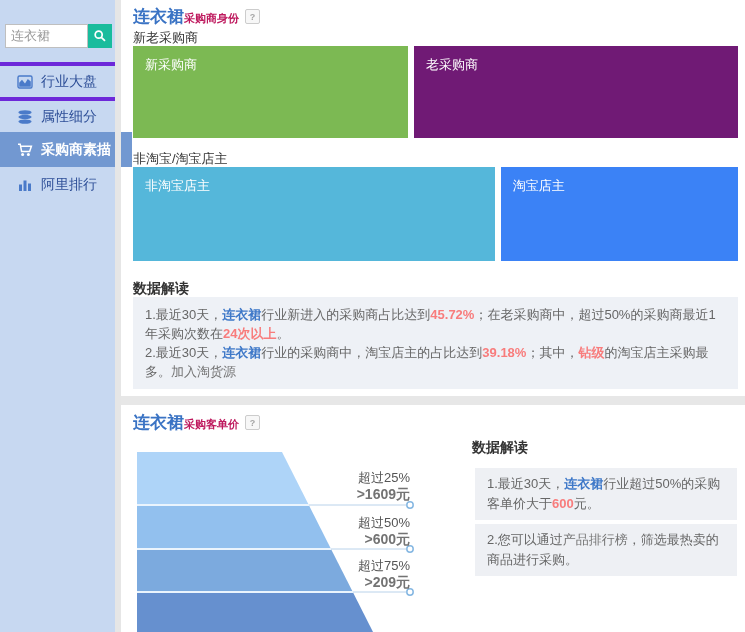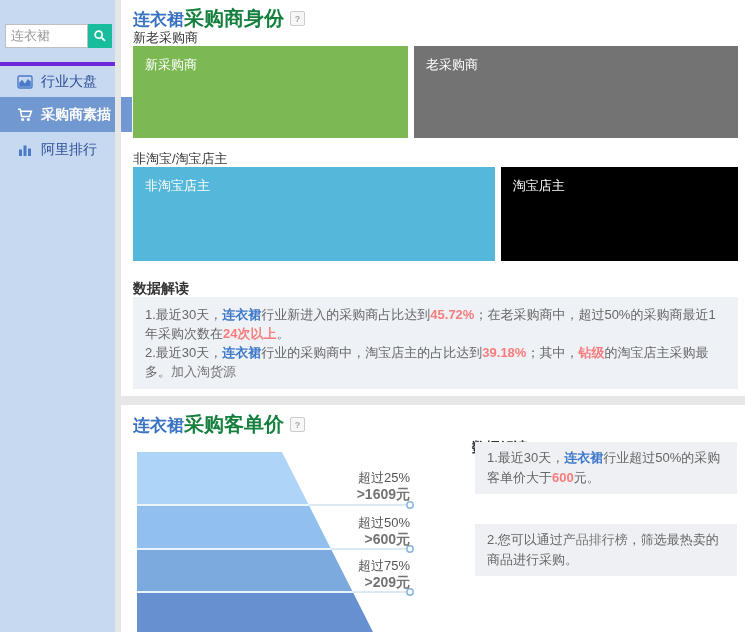--- a/index.html
+++ b/index.html
@@ -32,21 +32,21 @@
   .menu-item .mi-icon{width:16px;height:16px;margin-left:17px;margin-right:8px;color:#4a7ac9;flex:none;}
   .menu-item.active{
     width:132px;background:#7298d1;color:#fff;font-weight:bold;border-top:none;
   }
   .menu-item.active .mi-icon{color:#fff;}
   .menu-item.after-active{border-top:none;}
 
   
   .sec-title{left:133px;display:flex;align-items:baseline;white-space:nowrap;}
   .t-kw{color:#3a73c4;font-size:17px;font-weight:bold;}
-  .t-rest{color:#15803d;font-size:20px;font-weight:bold;}
+  .t-rest{color:#be185d;font-size:11px;font-weight:bold;}
   .help{
     display:inline-flex;align-items:center;justify-content:center;
     width:13px;height:13px;margin-left:6px;border:1px solid #ccc;border-radius:2px;
     background:#f7f7f7;color:#a5a5a5;font-size:9px;font-weight:bold;cursor:pointer;
     align-self:center;
   }
   .sub-label{left:133px;font-size:13px;color:#333;}
 
   .hbar{left:133px;width:605px;display:flex;gap:6px;align-items:center;}
   .bar-seg{height:100%;box-sizing:border-box;padding:9px 0 0 12px;}
@@ -91,20 +91,30 @@
   <div class="abs menu">
     <div class="menu-item">
       <span class="mi-icon">
         <svg width="16" height="16" viewBox="0 0 16 16">
           <rect x="1" y="2" width="14" height="12" rx="1.5" fill="none" stroke="currentColor" stroke-width="1.4"></rect>
           <path d="M2.2 12.8v-4l2.8-3 3 3.6 2.8-4.4 3 2.6v5.2z" fill="currentColor"></path>
         </svg>
       </span>
       <span>行业大盘</span>
     </div>
+    <div class="menu-item">
+      <span class="mi-icon">
+        <svg width="16" height="16" viewBox="0 0 16 16" fill="currentColor">
+          <ellipse cx="8" cy="3.4" rx="6.6" ry="2.2"></ellipse>
+          <ellipse cx="8" cy="8" rx="6.6" ry="2.2"></ellipse>
+          <ellipse cx="8" cy="12.6" rx="6.6" ry="2.2"></ellipse>
+        </svg>
+      </span>
+      <span>属性细分</span>
+    </div>
     <div class="menu-item active">
       <span class="mi-icon">
         <svg width="16" height="16" viewBox="0 0 16 16">
           <path d="M1 2.2h2.2l1.4 7.3h8l1.8-5.3H4" fill="none" stroke="currentColor" stroke-width="1.5"></path>
           <circle cx="5.6" cy="12.6" r="1.5" fill="currentColor"></circle>
           <circle cx="11.4" cy="12.6" r="1.5" fill="currentColor"></circle>
         </svg>
       </span>
       <span>采购商素描</span>
     </div>
@@ -124,27 +134,27 @@
 
 <div class="abs sec-title" style="top:5px;">
   <span class="t-kw">连衣裙</span>
   <span class="t-rest">采购商身份</span>
   <span class="help">?</span>
 </div>
 
 <div class="abs sub-label" style="top:29px;">新老采购商</div>
 <div class="abs hbar" style="top:46px;height:92px;">
     <div class="bar-seg" style="flex-grow: 45.72; flex-basis: 0px; background: rgb(124, 185, 83);"><span class="bar-name">新采购商</span></div>
-    <div class="bar-seg" style="flex-grow: 54.28; flex-basis: 0px; background: #737373;"><span class="bar-name">老采购商</span></div>
+    <div class="bar-seg" style="flex-grow: 54.28; flex-basis: 0px; background: #701a75;"><span class="bar-name">老采购商</span></div>
   </div>
 
 <div class="abs sub-label" style="top:150px;">非淘宝/淘宝店主</div>
 <div class="abs hbar" style="top:167px;height:94px;">
     <div class="bar-seg" style="flex-grow: 60.82; flex-basis: 0px; background: rgb(85, 183, 218);"><span class="bar-name">非淘宝店主</span></div>
-    <div class="bar-seg" style="flex-grow: 39.18; flex-basis: 0px; background: #000000;"><span class="bar-name">淘宝店主</span></div>
+    <div class="bar-seg" style="flex-grow: 39.18; flex-basis: 0px; background: #3b82f6;"><span class="bar-name">淘宝店主</span></div>
   </div>
 
 <div class="abs insight-head" style="left:133px;top:280px;">数据解读</div>
 <div class="abs insight-box" style="left:133px;top:297px;width:605px;min-height:76px;">
   <div><span class="seg-plain">1.最近30天，</span><span class="seg-link-bold">连衣裙</span><span class="seg-plain">行业新进入的采购商占比达到</span><span class="seg-em">45.72%</span><span class="seg-plain">；在老采购商中，超过50%的采购商最近1年采购次数在</span><span class="seg-em">24次以上</span><span class="seg-plain">。</span></div>
   <div><span class="seg-plain">2.最近30天，</span><span class="seg-link-bold">连衣裙</span><span class="seg-plain">行业的采购商中，淘宝店主的占比达到</span><span class="seg-em">39.18%</span><span class="seg-plain">；其中，</span><span class="seg-em">钻级</span><span class="seg-plain">的淘宝店主采购最多。</span><span class="seg-link">加入淘货源</span></div>
 </div>
 
 <div class="abs divider"></div>
 
@@ -179,14 +189,14 @@
 <div class="abs tier" style="top:514px;">
   <div class="t-label">超过50%</div>
   <div class="t-value">&gt;600元</div>
 </div>
 <div class="abs tier" style="top:557px;">
   <div class="t-label">超过75%</div>
   <div class="t-value">&gt;209元</div>
 </div>
 
 <div class="abs insight-head r-insight-head">数据解读</div>
-<div class="abs r-box" style="top:442px;min-height:50px;"><span class="seg-plain">1.最近30天，</span><span class="seg-link-bold">连衣裙</span><span class="seg-plain">行业超过50%的采购客单价大于</span><span class="seg-em">600</span><span class="seg-plain">元。</span></div>
+<div class="abs r-box" style="top:468px;min-height:50px;"><span class="seg-plain">1.最近30天，</span><span class="seg-link-bold">连衣裙</span><span class="seg-plain">行业超过50%的采购客单价大于</span><span class="seg-em">600</span><span class="seg-plain">元。</span></div>
 <div class="abs r-box" style="top:524px;min-height:50px;"><span class="seg-plain">2.您可以通过</span><span class="seg-link">产品排行榜</span><span class="seg-plain">，筛选最热卖的商品进行采购。</span></div>
 
 </body></html>

